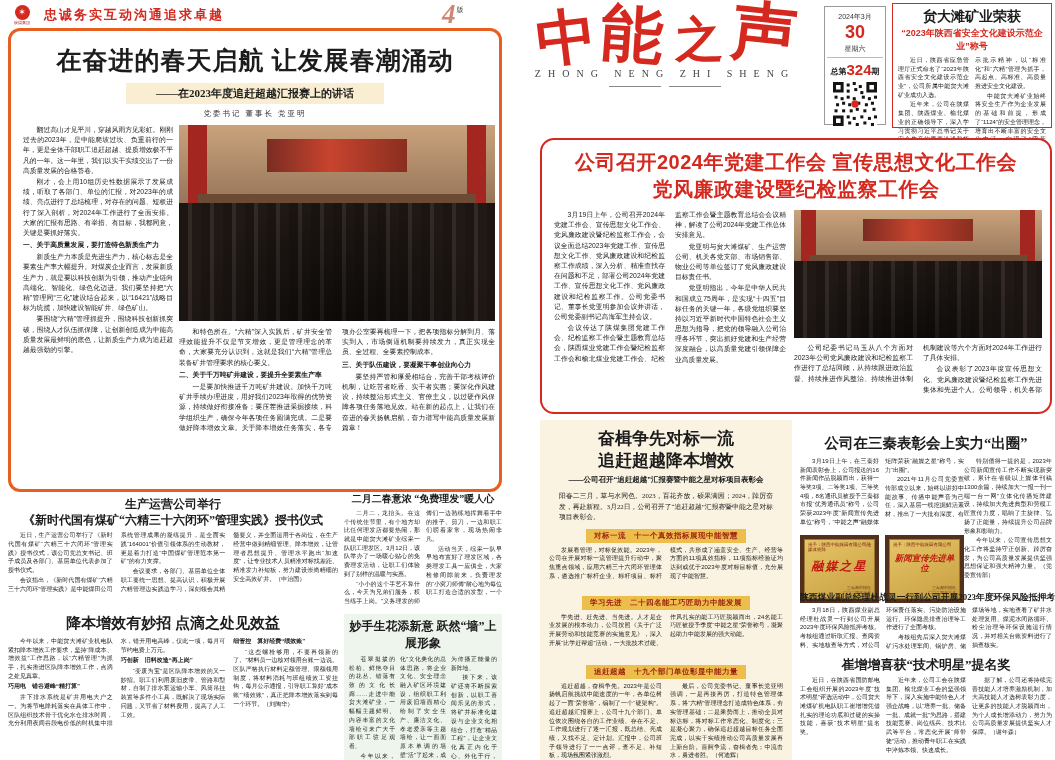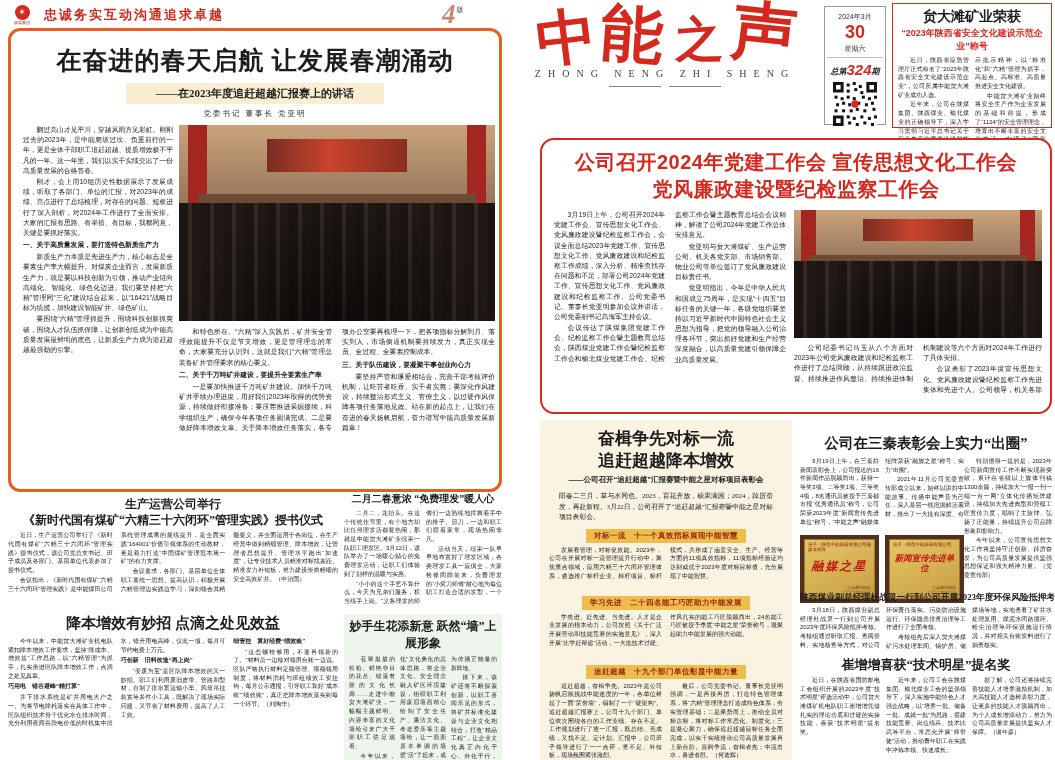--- a/index.html
+++ b/index.html
@@ -32,21 +32,21 @@
   .mh-pub { margin-top:7px; display:flex; align-items:center; justify-content:center; gap:8px;
             font-size:8.5px; color:#222; }
   .mh-pub .rule { width:52px; border-top:1px solid #888; }
 
   
   .datebox { position:absolute; left:824px; top:6px; width:62px; height:119px; border:1px solid #9a9a9a;
              text-align:center; padding:5px 2px 3px; }
   .db-date { font-size:7px; color:#333; }
   .db-day  { font-size:18px; font-weight:bold; color:#d5281e; line-height:1.2; }
   .db-week { font-size:7px; color:#333; border-bottom:1px solid #bbb; padding-bottom:3px; margin-bottom:3px; }
-  .db-issue { font-weight:bold; color:#222; font-size:8px;font-style:italic; }
+  .db-issue { font-weight:bold; color:#222; font-size:8px; }
   .db-issue .no { font-size:15px; color:#d5281e; vertical-align:-1px; }
   .qr { margin:4px auto 0; width:44px; height:44px; display:block; }
 
   
   .box-award { position:absolute; left:892px; top:3px; width:160px; height:125px;
                border:1.5px solid #d5281e; padding:4px 5px; }
   .aw-t1 { text-align:center; font-weight:bold; font-size:14px; }
   .aw-t2 { text-align:center; font-weight:bold; font-size:9px; color:#d5281e; margin:1px 0 3px; }
   .aw-body { column-count:2; column-gap:6px; height:90px; overflow:hidden; }
 

